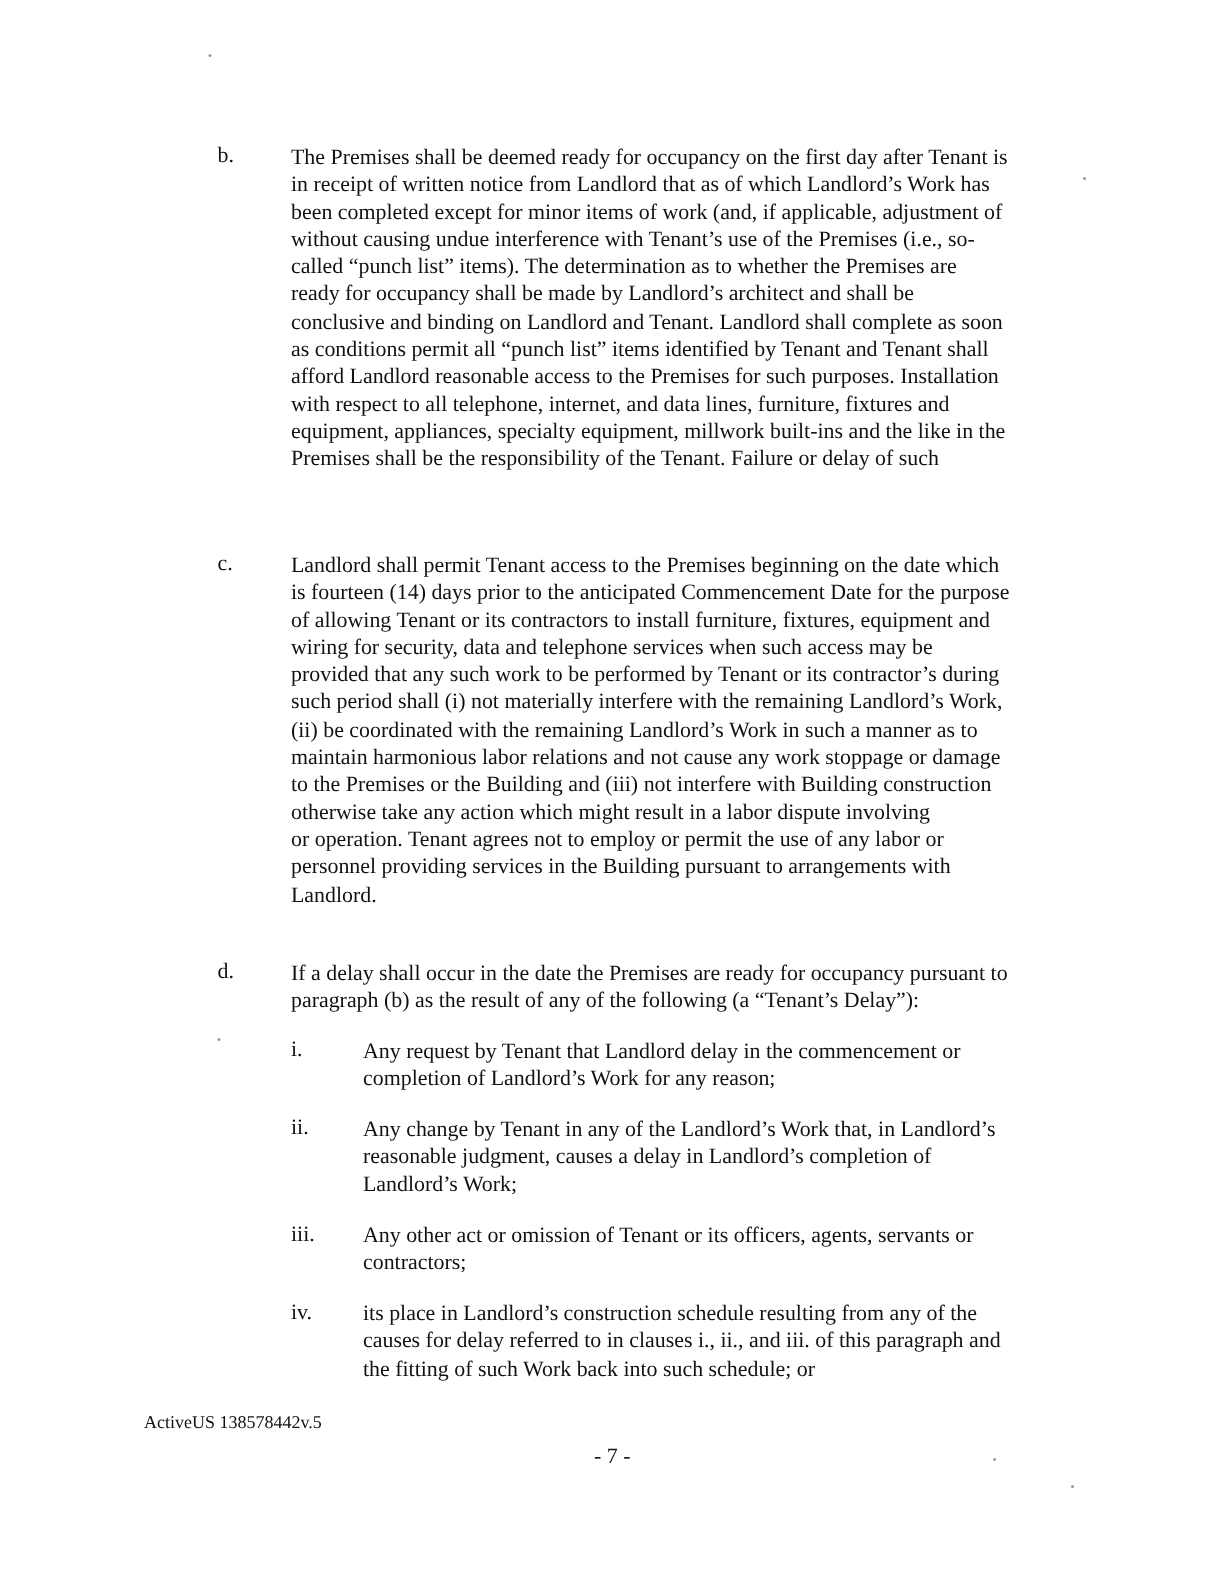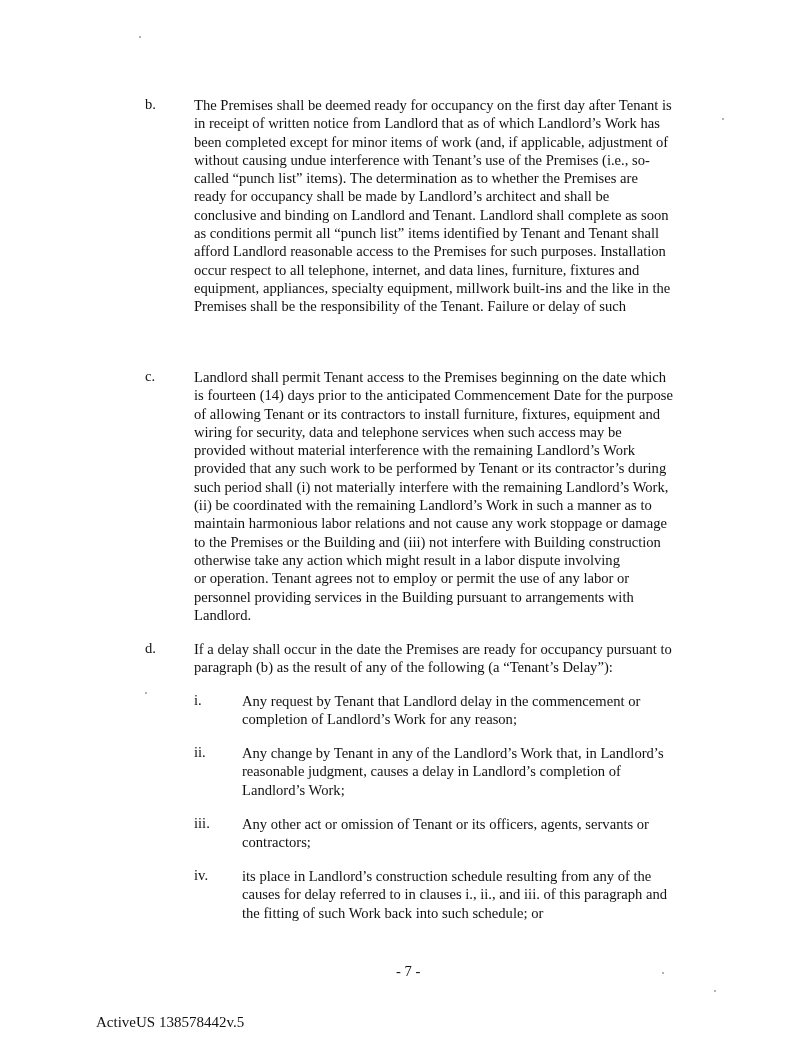--- a/index.html
+++ b/index.html
@@ -6,54 +6,53 @@
   body { width: 811px; height: 1050px; position: relative; overflow: hidden; }
   .page { position: absolute; left: 0; top: 0; width: 811px; height: 1050px; background: #fff; color: #111; font-family: "Liberation Serif", "DejaVu Serif", serif; font-size: 14.6px; }
   .block { position: absolute; left: 145px; width: 600px; }
   .label { position: absolute; left: 0; top: 0; }
   .body { position: absolute; left: 49px; top: 0; width: 560px; }
   .line { display: block; height: 18.3px; line-height: 18.3px; white-space: nowrap; }
   .sub { position: absolute; left: 194px; width: 560px; }
   .sub .label { left: 0; }
   .sub .body { left: 48px; width: 500px; }
   .page-number { position: absolute; left: 396px; top: 963px; font-size: 14.6px; }
-  .doc-id { position: absolute; left: 96px; top: 1014px; font-size: 15px; }
+  .doc-id { position: absolute; left: 96px; top: 941px; font-size: 12px; }
   .speck { position: absolute; width: 2px; height: 2px; background: #999; border-radius: 1px; }
 </style>
 </head>
 <body>
 
 <div class="page">
 
   <div class="block" style="top:96px;">
     <span class="label">b.</span>
     <div class="body">
       <span class="line">The Premises shall be deemed ready for occupancy on the first day after Tenant is</span>
       <span class="line">in receipt of written notice from Landlord that as of which Landlord’s Work has</span>
       <span class="line">been completed except for minor items of work (and, if applicable, adjustment of</span>
       <span class="line">without causing undue interference with Tenant’s use of the Premises (i.e., so-</span>
       <span class="line">called “punch list” items).  The determination as to whether the Premises are</span>
       <span class="line">ready for occupancy shall be made by Landlord’s architect and shall be</span>
       <span class="line">conclusive and binding on Landlord and Tenant.  Landlord shall complete as soon</span>
       <span class="line">as conditions permit all “punch list” items identified by Tenant and Tenant shall</span>
       <span class="line">afford Landlord reasonable access to the Premises for such purposes.  Installation</span>
-      <span class="line">occur respect to all telephone, internet, and data lines, furniture, fixtures and</span>
+      <span class="line">with respect to all telephone, internet, and data lines, furniture, fixtures and</span>
       <span class="line">equipment, appliances, specialty equipment, millwork built-ins and the like in the</span>
       <span class="line">Premises shall be the responsibility of the Tenant.  Failure or delay of such</span>
     </div>
   </div>
 
   <div class="block" style="top:368px;">
     <span class="label">c.</span>
     <div class="body">
       <span class="line">Landlord shall permit Tenant access to the Premises beginning on the date which</span>
       <span class="line">is fourteen (14) days prior to the anticipated Commencement Date for the purpose</span>
       <span class="line">of allowing Tenant or its contractors to install furniture, fixtures, equipment and</span>
       <span class="line">wiring for security, data and telephone services when such access may be</span>
-      <span class="line">provided without material interference with the remaining Landlord’s Work</span>
       <span class="line">provided that any such work to be performed by Tenant or its contractor’s during</span>
       <span class="line">such period shall (i) not materially interfere with the remaining Landlord’s Work,</span>
       <span class="line">(ii) be coordinated with the remaining Landlord’s Work in such a manner as to</span>
       <span class="line">maintain harmonious labor relations and not cause any work stoppage or damage</span>
       <span class="line">to the Premises or the Building and (iii) not interfere with Building construction</span>
       <span class="line">otherwise take any action which might result in a labor dispute involving</span>
       <span class="line">or operation.  Tenant agrees not to employ or permit the use of any labor or</span>
       <span class="line">personnel providing services in the Building pursuant to arrangements with</span>
       <span class="line">Landlord.</span>
     </div>

